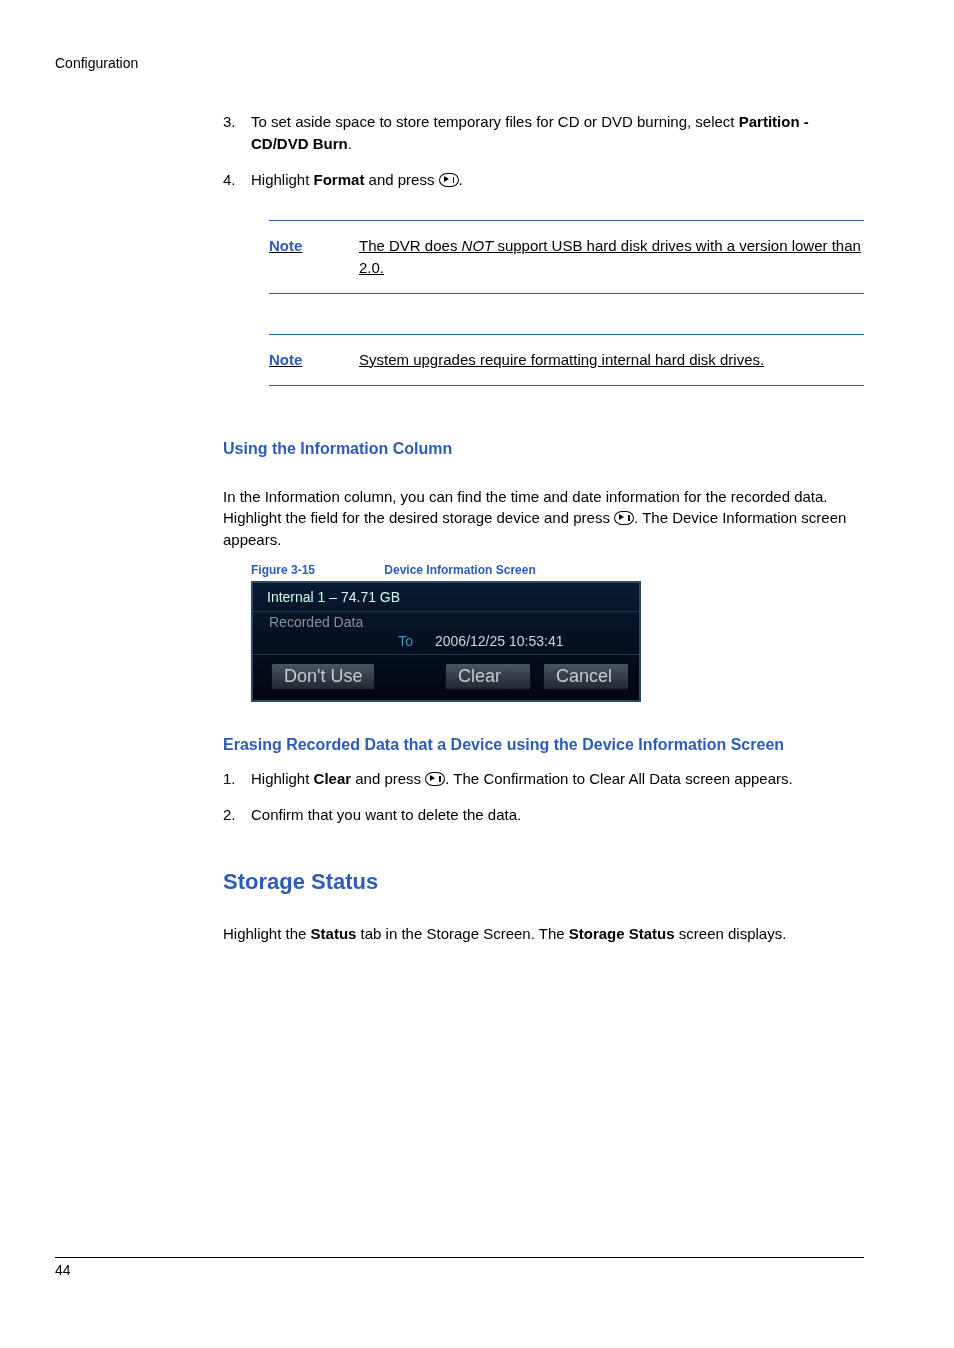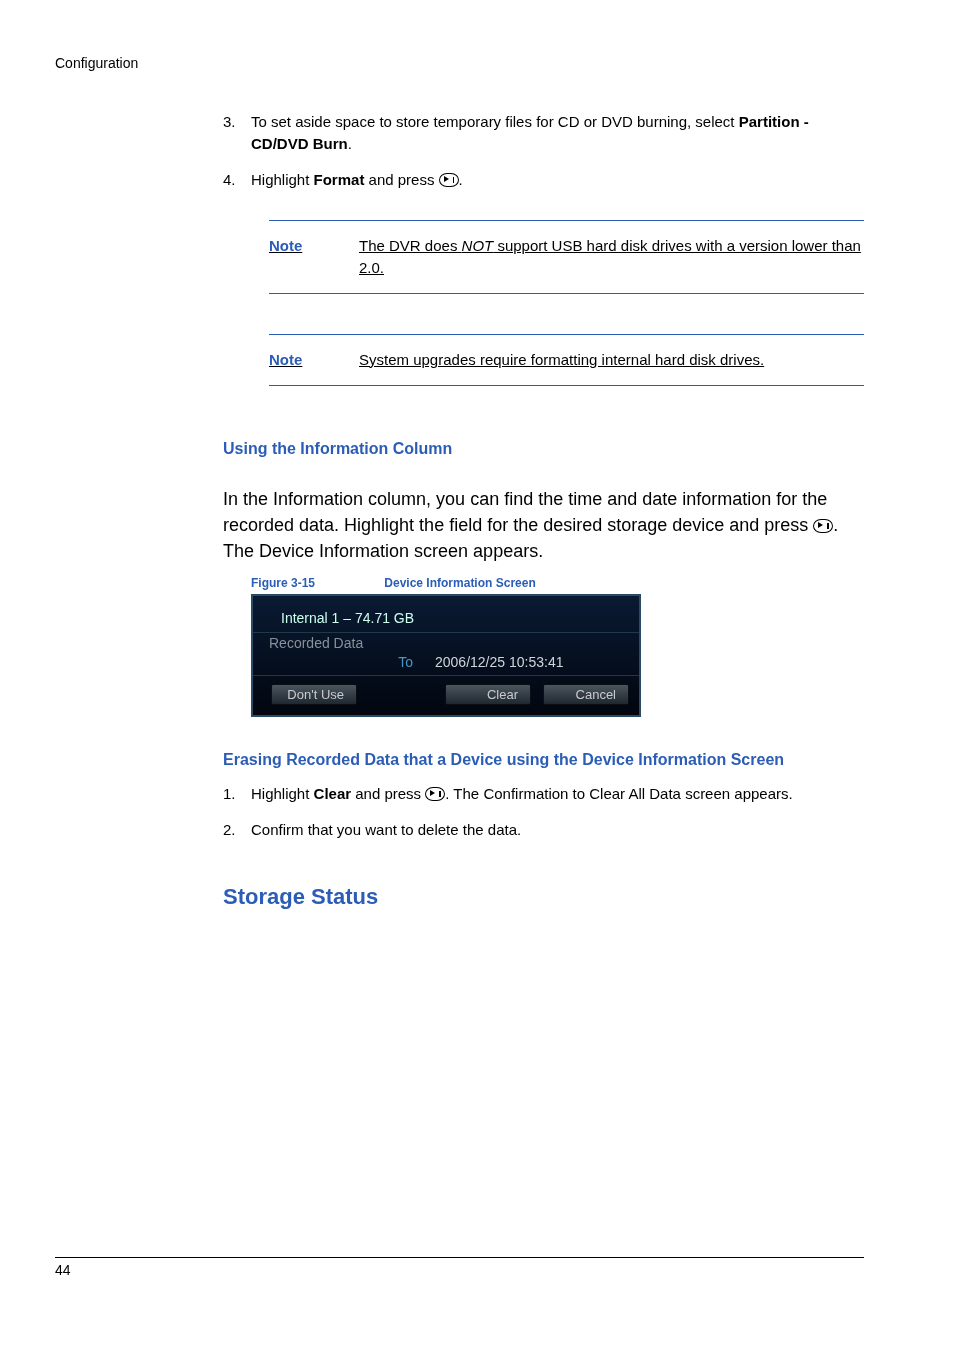--- a/index.html
+++ b/index.html
@@ -64,21 +64,21 @@
     flex: 1 1 auto;
   }
   .h-sub {
     color: #2b5db6;
     font-weight: bold;
     font-size: 16px;
     margin-top: 54px;
     margin-bottom: 14px;
   }
   .para {
-    font-size: 18px;
+    font-size: 15px;
     line-height: 1.45;
     margin-bottom: 12px;
     margin-top: 28px;
   }
   .fig-caption {
     margin-top: 12px;
     margin-bottom: 4px;
     font-size: 12px;
   }
   .fig-num {
@@ -96,22 +96,21 @@
     width: 390px;
     background: linear-gradient(#0a1a33, #01060f);
     border: 2px solid #2a4a66;
     box-sizing: border-box;
     padding: 4px 0 8px 0;
     font-family: Arial, sans-serif;
   }
   .di-title {
     color: #cfe;
     font-size: 14px;
-    padding: 2px 10px 6px 28px;
-    margin-top: 8px;
+    padding: 2px 10px 6px 14px;
   }
   .di-section-label {
     color: #8a9098;
     font-size: 14px;
     padding: 2px 10px 2px 16px;
     border-top: 1px solid #21384a;
   }
   .di-row {
     display: flex;
     flex-direction: row;
@@ -134,26 +133,26 @@
     justify-content: flex-end;
     gap: 12px;
     padding: 8px 10px 2px 10px;
     margin-top: 4px;
     border-top: 1px solid #21384a;
   }
   .di-buttons .left-btn { margin-right: auto; margin-left: 8px; }
   .di-btn {
     background: linear-gradient(#4a5560,#20282f);
     color: #c8cbce;
-    font-size: 13px;
+    font-size: 18px;
     border: 1px solid #0a0f14;
     border-radius: 2px;
     padding: 2px 12px;
     min-width: 60px;
-    text-align: right;
+    text-align: left;
   }
   .h-main {
     color: #2b5db6;
     font-weight: bold;
     font-size: 22px;
     margin-top: 44px;
     margin-bottom: 16px;
   }
   .footer-line {
     position: absolute;
@@ -266,20 +265,23 @@
         <span>Highlight </span><span class="bold">Clear</span><span> and press </span><span class="enter-icon"></span><span>. The Confirmation to Clear All Data screen appears.</span>
       </div>
     </div>
 
     <div class="numbered-item">
       <div class="num">2.</div>
       <div class="txt">Confirm that you want to delete the data.</div>
     </div>
 
     <div class="h-main">Storage Status</div>
+    <div class="para">
+      <span>Highlight the </span><span class="bold">Status</span><span> tab in the Storage Screen. The </span><span class="bold">Storage Status</span><span> screen displays.</span>
+    </div>
 
   </div>
 
   <div class="footer-line">
     <span>44</span>
   </div>
 
 </div>
 
 </body></html>

